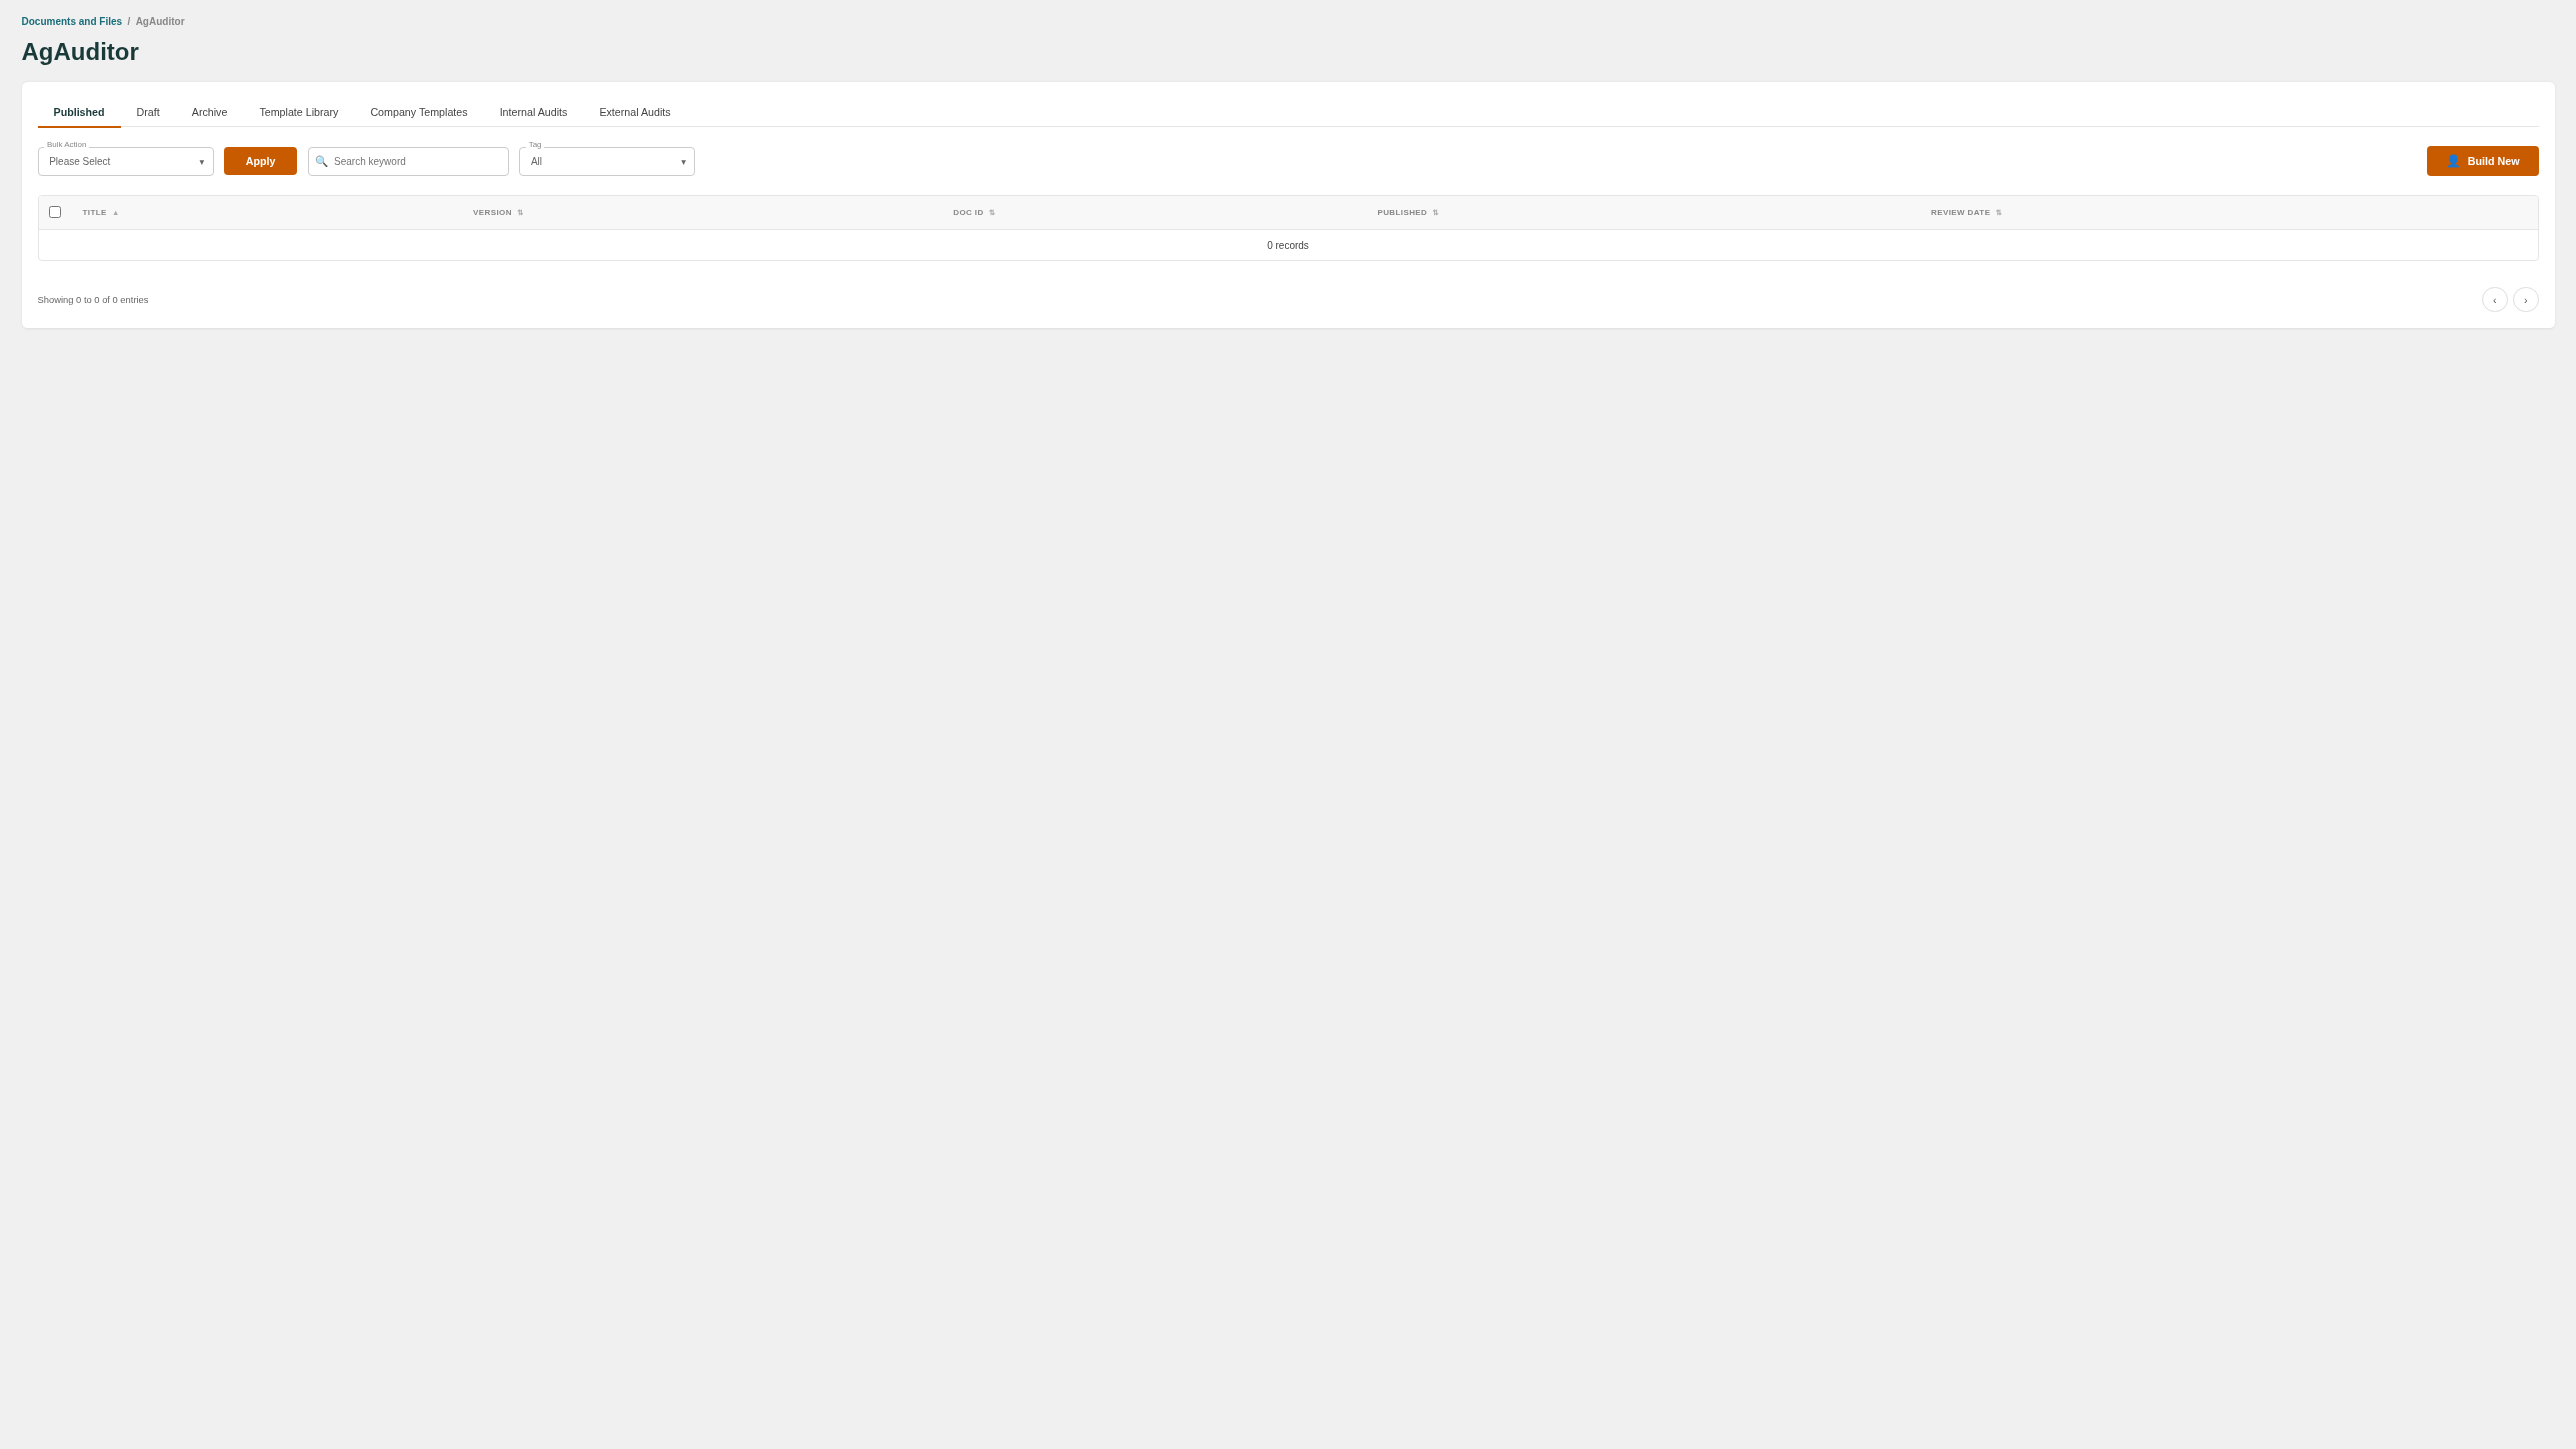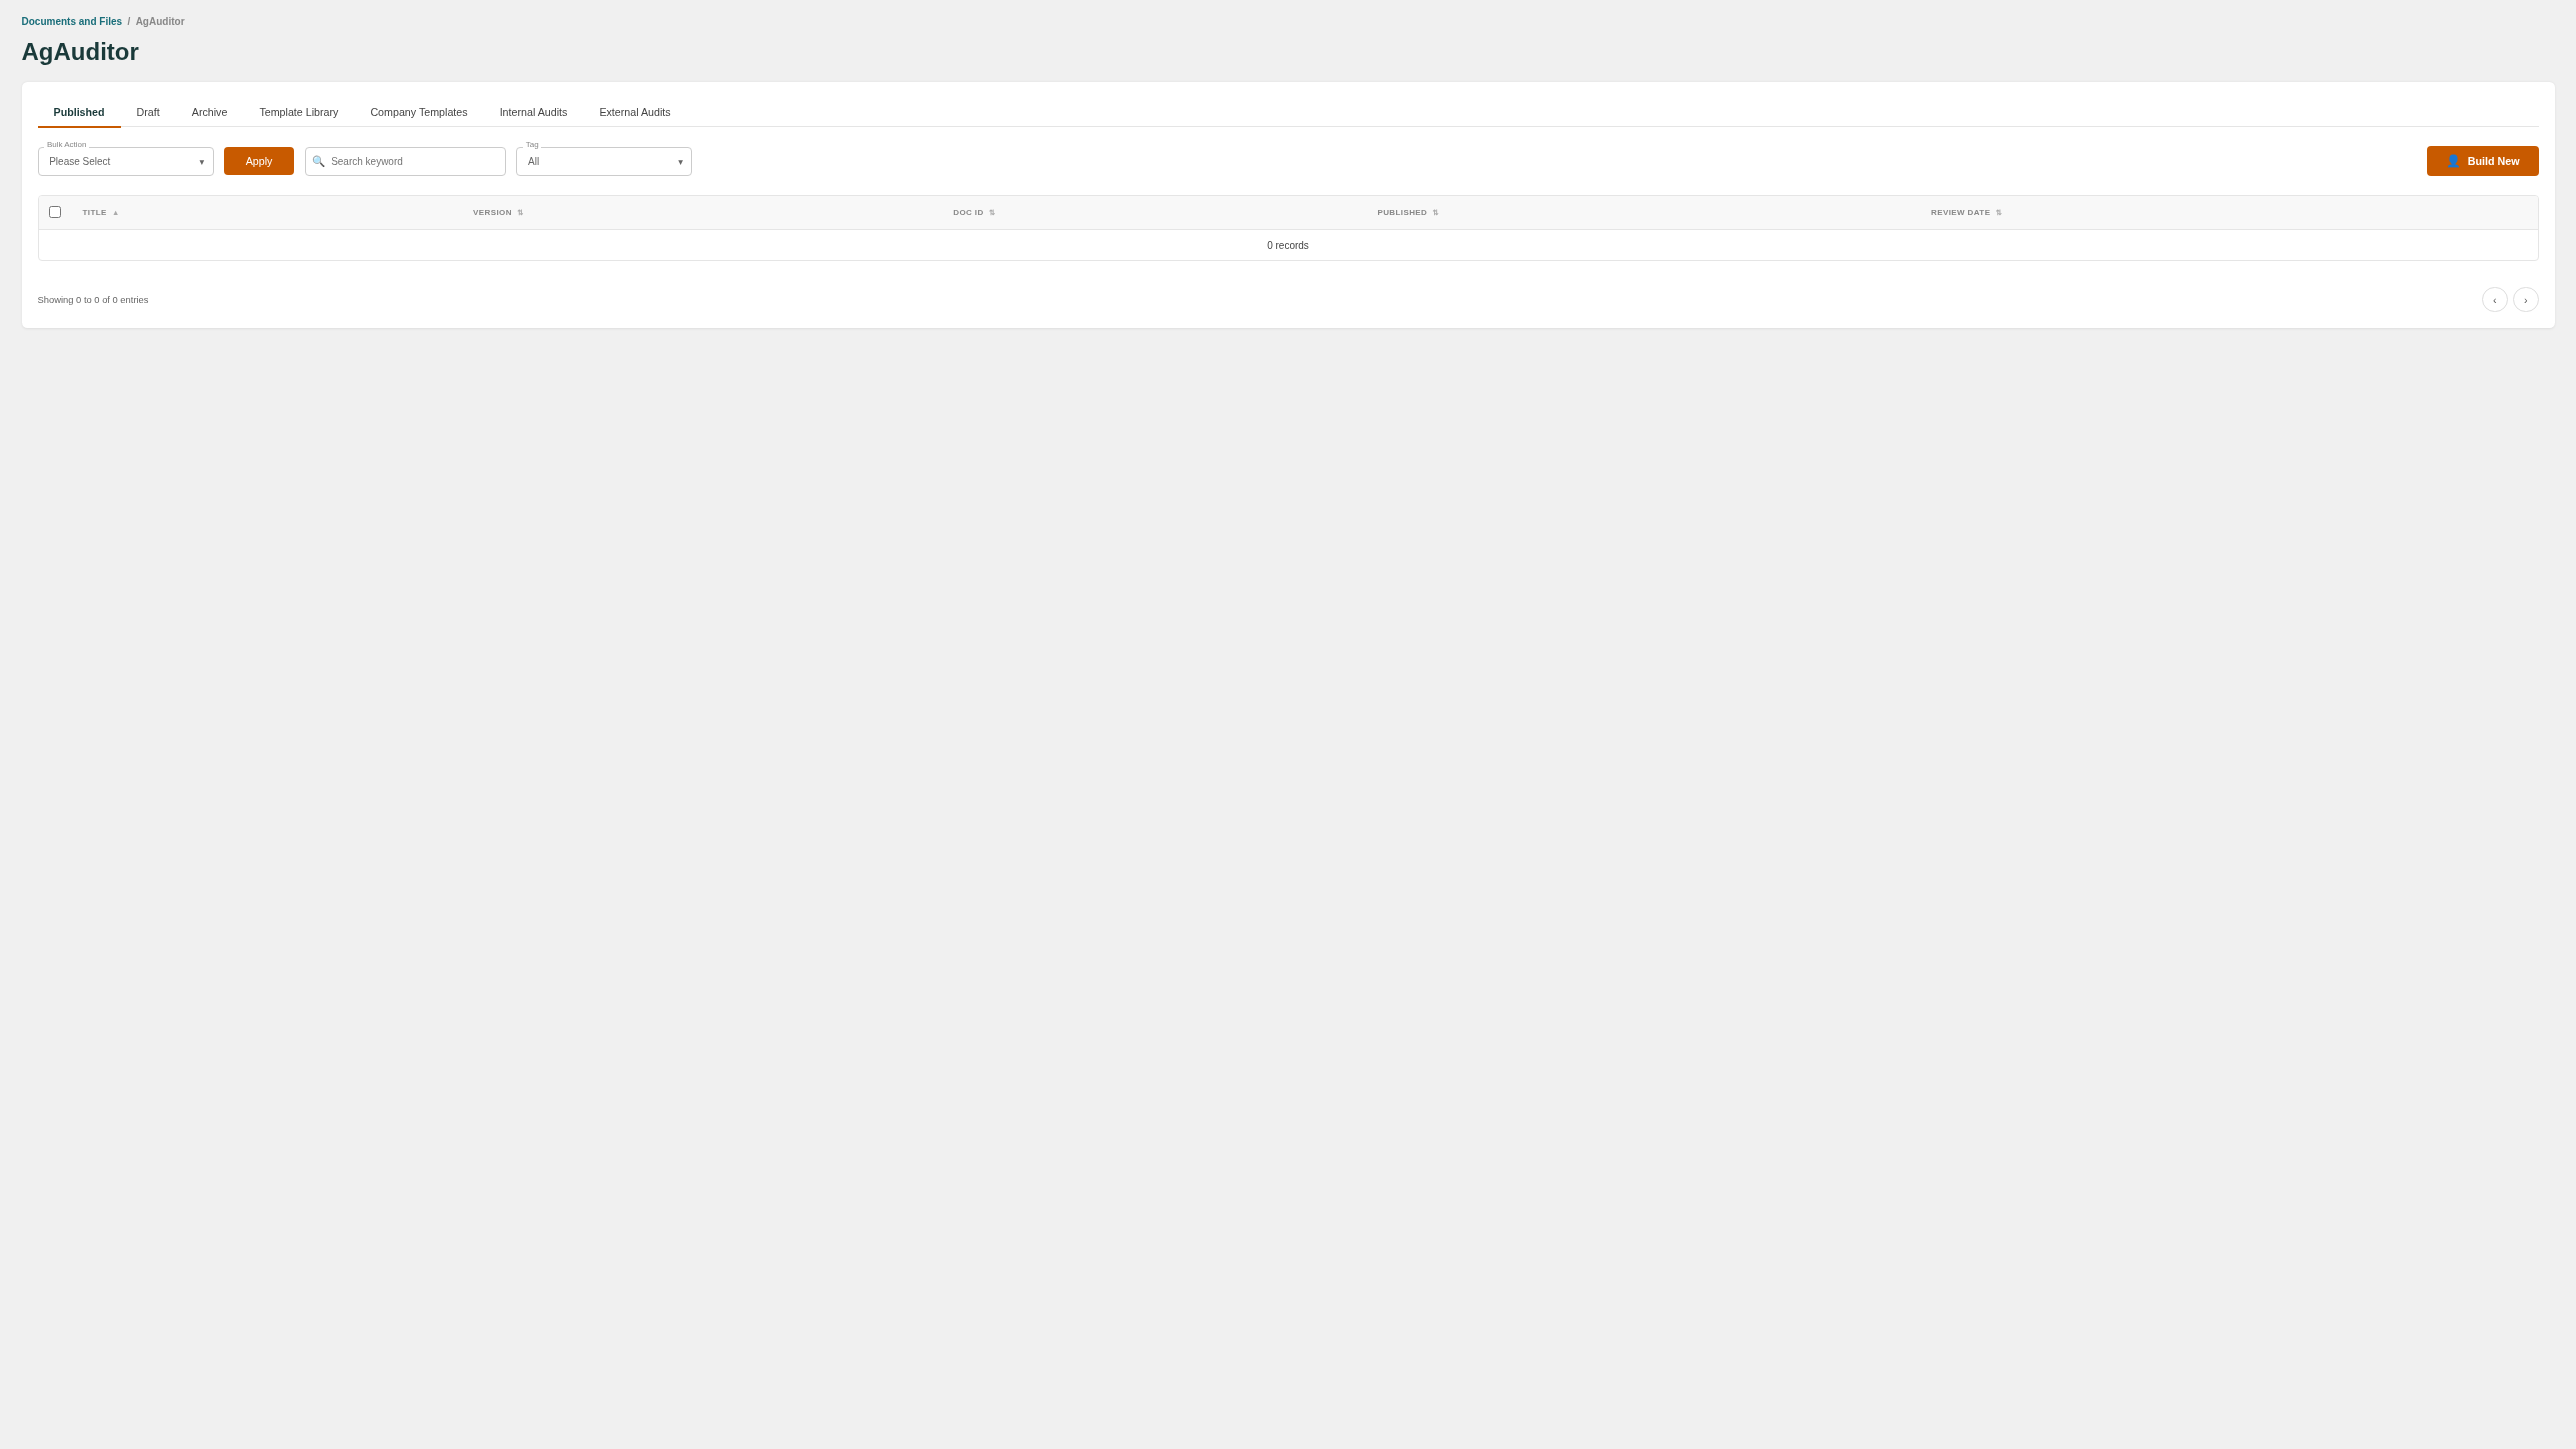--- a/index.html
+++ b/index.html
@@ -131,21 +131,21 @@
       font-size: 9.4px;
     }
 
     .apply-btn {
       background: #c85a00;
       color: #fff;
       border: none;
       border-radius: 4px;
       padding: 8px 21.5px;
       font-size: 10.7px;
-      font-weight: 400;
+      font-weight: 700;
       cursor: pointer;
       transition: background 0.15s;
     }
 
     .search-wrapper {
       position: relative;
       flex: 1;
       max-width: 201px;
     }
 

